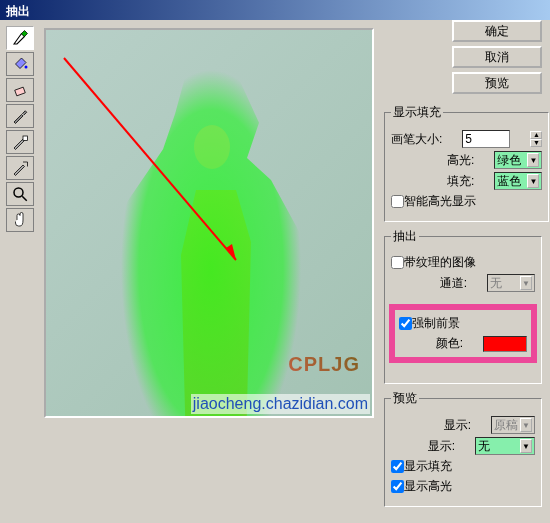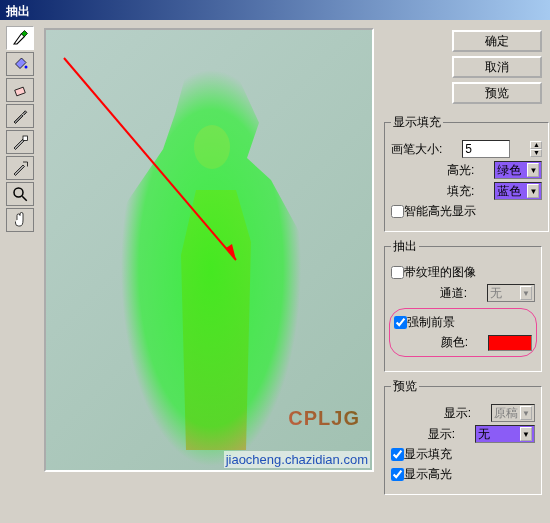--- a/index.html
+++ b/index.html
@@ -4,44 +4,44 @@
 <style>
 * { box-sizing: border-box; margin: 0; padding: 0; font-family: "SimSun", "宋体", sans-serif; font-size: 12px; }
 body { background: #d4d0c8; width: 550px; height: 523px; overflow: hidden; }
 .titlebar { background: linear-gradient(to right, #0a246a, #a6caf0); color: #fff; height: 20px; padding: 3px 6px; font-weight: bold; }
 .main { display: flex; height: 503px; }
 .toolcol { width: 40px; padding: 6px 4px; display: flex; flex-direction: column; gap: 2px; align-items: center; }
 .toolbtn { width: 28px; height: 24px; border: 1px solid #808080; background: #d4d0c8; display: flex; align-items: center; justify-content: center; cursor: pointer; }
 .toolbtn.active { border: 1px inset #fff; background: #fff; }
 .toolbtn svg { width: 18px; height: 18px; }
 .canvas-wrap { width: 340px; padding: 8px 4px; }
-.canvas-frame { border: 2px inset #fff; width: 330px; height: 444px; background: #fdba74; position: relative; overflow: hidden; }
+.canvas-frame { border: 2px inset #fff; width: 330px; height: 390px; background: #fdba74; position: relative; overflow: hidden; }
 .image-area { position: absolute; left: 0; top: 0; width: 330px; height: 486px; background: linear-gradient(135deg, #b8d0c8 0%, #a0c0b0 100%); }
 .highlight-mask { position: absolute; left: 45px; top: 40px; width: 240px; height: 440px; background: radial-gradient(ellipse 50% 60% at 50% 45%, rgba(0,255,0,0.65), rgba(0,255,0,0.5) 60%, rgba(0,255,0,0) 75%); clip-path: polygon(40% 0%, 60% 0%, 70% 12%, 65% 20%, 75% 25%, 95% 45%, 100% 75%, 85% 100%, 15% 100%, 5% 80%, 0% 55%, 15% 30%, 30% 18%, 35% 10%); }
 .body-yellow { position: absolute; left: 120px; top: 160px; width: 100px; height: 260px; background: linear-gradient(180deg, rgba(220,200,60,0.7), rgba(180,160,40,0.7)); clip-path: polygon(30% 0%, 70% 0%, 85% 20%, 80% 100%, 20% 100%, 15% 25%); }
 .face { position: absolute; left: 148px; top: 95px; width: 36px; height: 44px; background: #e8c8a8; border-radius: 50%; }
 .arrow-line { position: absolute; left: 10px; top: 20px; width: 200px; height: 220px; pointer-events: none; }
 .watermark { position: absolute; right: 12px; bottom: 40px; font-size: 20px; font-weight: bold; background: linear-gradient(45deg,#c06040,#806020); -webkit-background-clip: text; color: transparent; letter-spacing: 1px; }
-.wm2 { position: absolute; right: 2px; bottom: 2px; color: #2050b8; font-size: 13px; background: rgba(255,255,255,0.6); padding: 1px 2px; }
-.rightpanel { width: 170px; padding: 10px 8px 6px 4px; display: flex; flex-direction: column; }
+.wm2 { position: absolute; right: 2px; bottom: 2px; color: #2050b8; font-size: 16px; background: rgba(255,255,255,0.6); padding: 1px 2px; }
+.rightpanel { width: 170px; padding: 0 8px 6px 4px; display: flex; flex-direction: column; }
 .btnrow { display: flex; flex-direction: column; gap: 4px; align-items: flex-end; margin-bottom: 10px; }
 .pbtn { width: 90px; height: 22px; border: 2px outset #fff; background: #d4d0c8; text-align: center; line-height: 18px; cursor: pointer; }
 fieldset { border: 1px solid #fff; border-top-color: #808080; border-left-color: #808080; padding: 6px 6px 8px 6px; margin-bottom: 6px; }
 legend { padding: 0 2px; }
 .row { display: flex; align-items: center; justify-content: flex-end; gap: 20px; margin: 3px 0; }
 .row label { white-space: nowrap; }
 .numinput { width: 48px; height: 18px; border: 1px inset #808080; background: #fff; padding: 1px 2px; }
-.dropdown { width: 48px; height: 18px; border: 1px inset #808080; background: #8b5cf6; display: flex; align-items: center; justify-content: space-between; padding: 0 2px; }
+.dropdown { width: 48px; height: 18px; border: 1px inset #808080; background: #86efac; display: flex; align-items: center; justify-content: space-between; padding: 0 2px; }
 .dropdown.disabled { background: #d4d0c8; color: #808080; }
 .dd-arrow { width: 12px; height: 14px; background: #d4d0c8; border: 1px outset #fff; display: flex; align-items: center; justify-content: center; font-size: 8px; }
 .chkrow { display: flex; align-items: center; margin: 3px 0; }
 .chkrow input { width: 13px; height: 13px; }
 .swatch { width: 44px; height: 16px; border: 1px inset #808080; display: inline-block; }
 .swatch.red { background: #ff0000; }
-.force-fg-box { border: 1px solid #ec4899; border-radius: 16px; padding: 2px 4px; margin: 6px -2px; }
+.force-fg-box { border: 6px solid #ec4899; border-radius: 0; padding: 2px 4px; margin: 12px -2px; }
 .spinner { display: inline-flex; flex-direction: column; }
 .spinner span { width: 12px; height: 8px; border: 1px outset #fff; background: #d4d0c8; font-size: 7px; line-height: 6px; text-align: center; }
 </style>
 </head>
 <body>
 
 <div class="titlebar">
   <span>抽出</span>
 </div>
 

